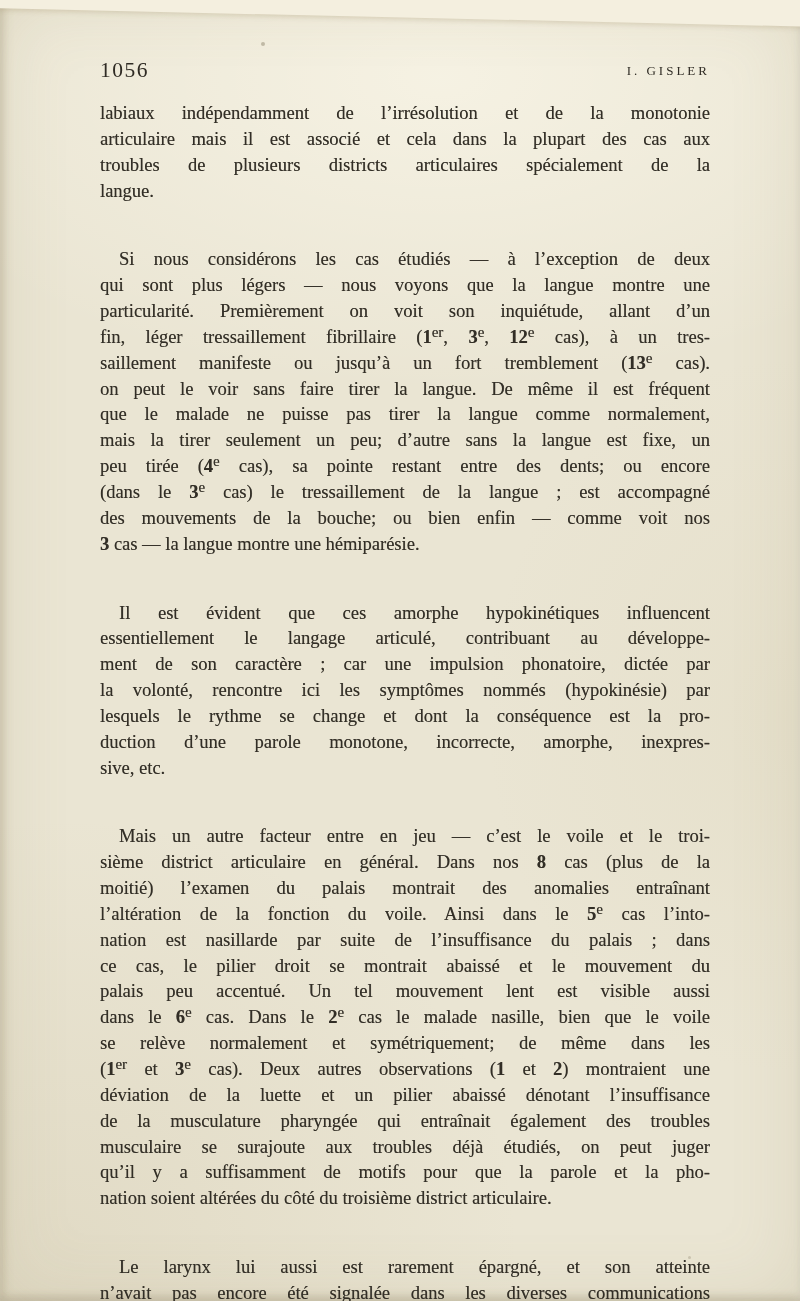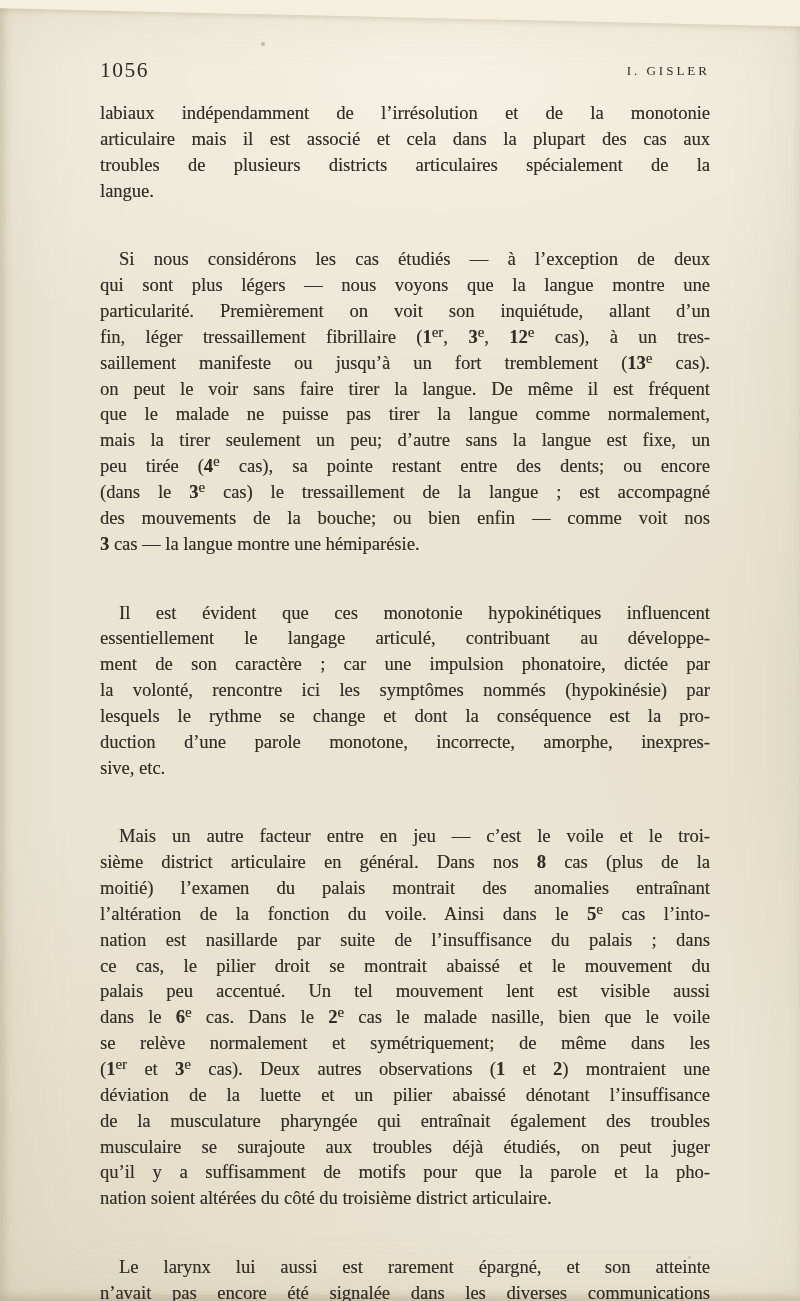--- a/index.html
+++ b/index.html
@@ -79,21 +79,21 @@
         <div class="line">saillement manifeste ou jusqu’à un fort tremblement (<span class="fig">13</span><sup>e</sup> cas).</div>
         <div class="line">on peut le voir sans faire tirer la langue. De même il est fréquent</div>
         <div class="line">que le malade ne puisse pas tirer la langue comme normalement,</div>
         <div class="line">mais la tirer seulement un peu; d’autre sans la langue est fixe, un</div>
         <div class="line">peu tirée (<span class="fig">4</span><sup>e</sup> cas), sa pointe restant entre des dents; ou encore</div>
         <div class="line">(dans le <span class="fig">3</span><sup>e</sup> cas) le tressaillement de la langue ; est accompagné</div>
         <div class="line">des mouvements de la bouche; ou bien enfin — comme voit nos</div>
         <div class="line njust"><span class="fig">3</span> cas — la langue montre une hémiparésie.</div>
       </div>
       <div>
-        <div class="line ind">Il est évident que ces monotonie hypokinétiques influencent</div>
+        <div class="line ind">Il est évident que ces amorphe hypokinétiques influencent</div>
         <div class="line">essentiellement le langage articulé, contribuant au développe-</div>
         <div class="line">ment de son caractère ; car une impulsion phonatoire, dictée par</div>
         <div class="line">la volonté, rencontre ici les symptômes nommés (hypokinésie) par</div>
         <div class="line">lesquels le rythme se change et dont la conséquence est la pro-</div>
         <div class="line">duction d’une parole monotone, incorrecte, amorphe, inexpres-</div>
         <div class="line njust">sive, etc.</div>
       </div>
       <div>
         <div class="line ind">Mais un autre facteur entre en jeu — c’est le voile et le troi-</div>
         <div class="line">sième district articulaire en général. Dans nos <span class="fig">8</span> cas (plus de la</div>

